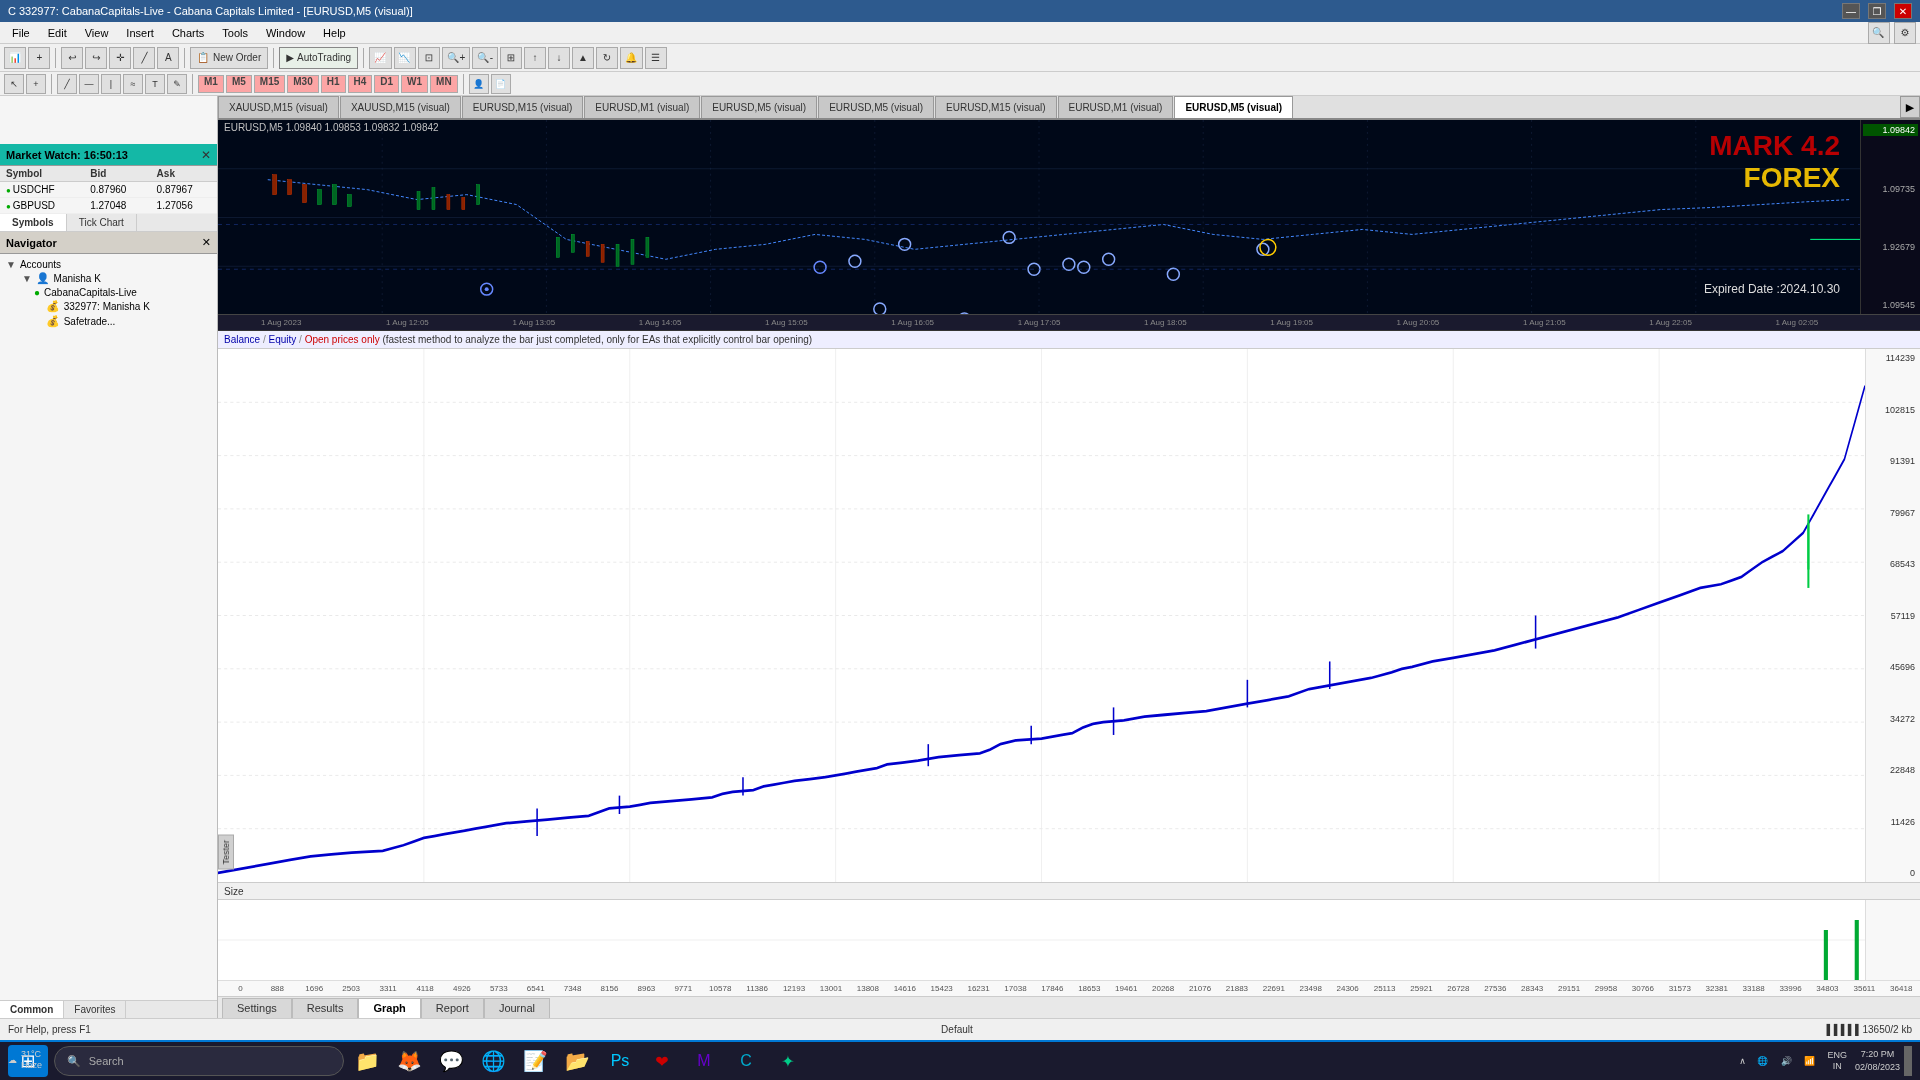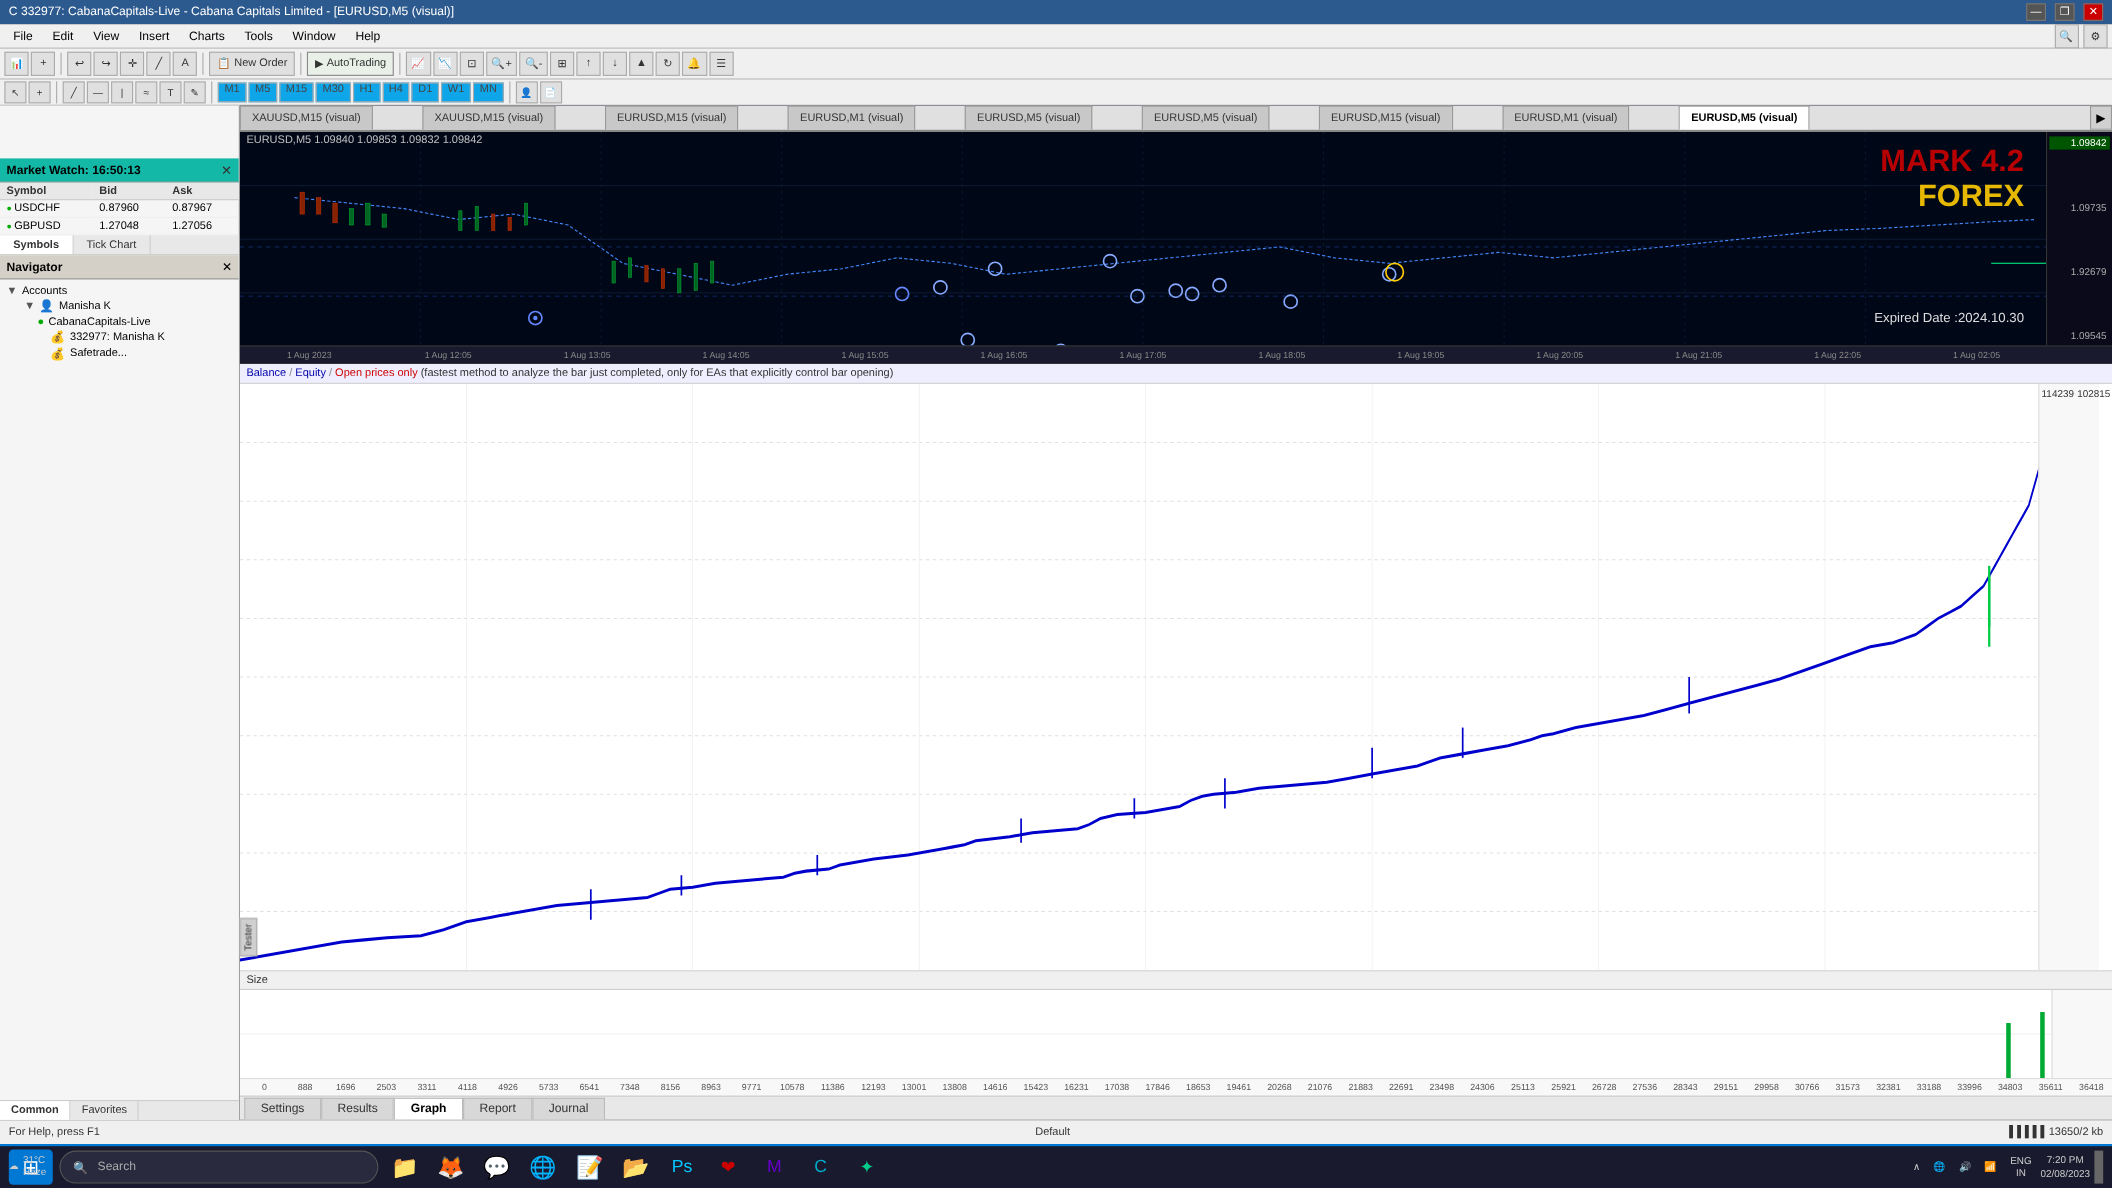--- a/index.html
+++ b/index.html
@@ -59,23 +59,23 @@
       width: 100%; height: 24px; background: #f0f0f0;
       display: flex; align-items: center; padding: 2px 4px;
       border-bottom: 1px solid #ccc; gap: 2px;
     }
     .tb2-btn {
       height: 20px; min-width: 20px; background: #e0e0e0;
       border: 1px solid #aaa; display: flex; align-items: center;
       justify-content: center; cursor: pointer; font-size: 9px; color: #333;
     }
     .period-btn {
-      height: 18px; padding: 0 5px; background: #0ea5e9;
+      height: 18px; padding: 0 5px; background: #fca5a5;
       border: 1px solid #aaa; cursor: pointer; font-size: 10px;
-      font-weight: normal; color: #444;
+      font-weight: bold; color: #444;
     }
 
     
     #main-area {
       display: flex; width: 100%; height: calc(1080px - 22px - 22px - 28px - 24px - 28px - 22px);
     }
 
     
     #left-panel {
       width: 218px; min-width: 218px; background: #f5f5f5;
@@ -137,21 +137,21 @@
     .nav-tab.active { background: #fff; font-weight: bold; }
 
     
     #right-content {
       flex: 1; display: flex; flex-direction: column; background: #1a1a2e; overflow: hidden;
     }
 
     
     #chart-tabs {
       height: 24px; background: #e0e0e0; display: flex; align-items: flex-end;
-      overflow: hidden; border-bottom: 2px solid #888; gap: 44px;
+      overflow: hidden; border-bottom: 2px solid #888;
     }
     .chart-tab {
       height: 22px; padding: 0 10px; font-size: 10px; background: #c8c8c8;
       border: 1px solid #999; border-bottom: none; cursor: pointer;
       display: flex; align-items: center; color: #333; white-space: nowrap;
       margin-right: 1px;
     }
     .chart-tab.active { background: #fff; font-weight: bold; color: #000; }
     .chart-tab-scroll { width: 20px; height: 22px; background: #d0d0d0; border: 1px solid #999; display: flex; align-items: center; justify-content: center; cursor: pointer; margin-left: auto; }
 
@@ -202,23 +202,23 @@
     #tester-info-bar {
       height: 18px; background: #eef; border-bottom: 1px solid #ccc;
       display: flex; align-items: center; padding: 0 6px; gap: 4px;
       font-size: 10px; color: #00a;
     }
 
     #graph-area {
       flex: 1; background: #fff; position: relative; overflow: hidden;
     }
     .graph-y-axis {
-      position: absolute; right: 12px; top: 0; width: 55px; height: 100%;
+      position: absolute; right: 0; top: 0; width: 55px; height: 100%;
       background: #f8f8f8; border-left: 1px solid #ddd;
-      display: flex; flex-direction: row; justify-content: space-between;
+      display: flex; flex-direction: column; justify-content: space-between;
       padding: 4px 2px;
     }
     .graph-y-label { font-size: 9px; color: #333; text-align: right; padding-right: 3px; }
     #size-bar {
       height: 18px; background: #f0f0f0; border-top: 1px solid #ccc; border-bottom: 1px solid #ccc;
       display: flex; align-items: center; padding: 0 6px;
       font-size: 10px; color: #333;
     }
     #size-chart-area {
       height: 80px; background: #fff; position: relative;

